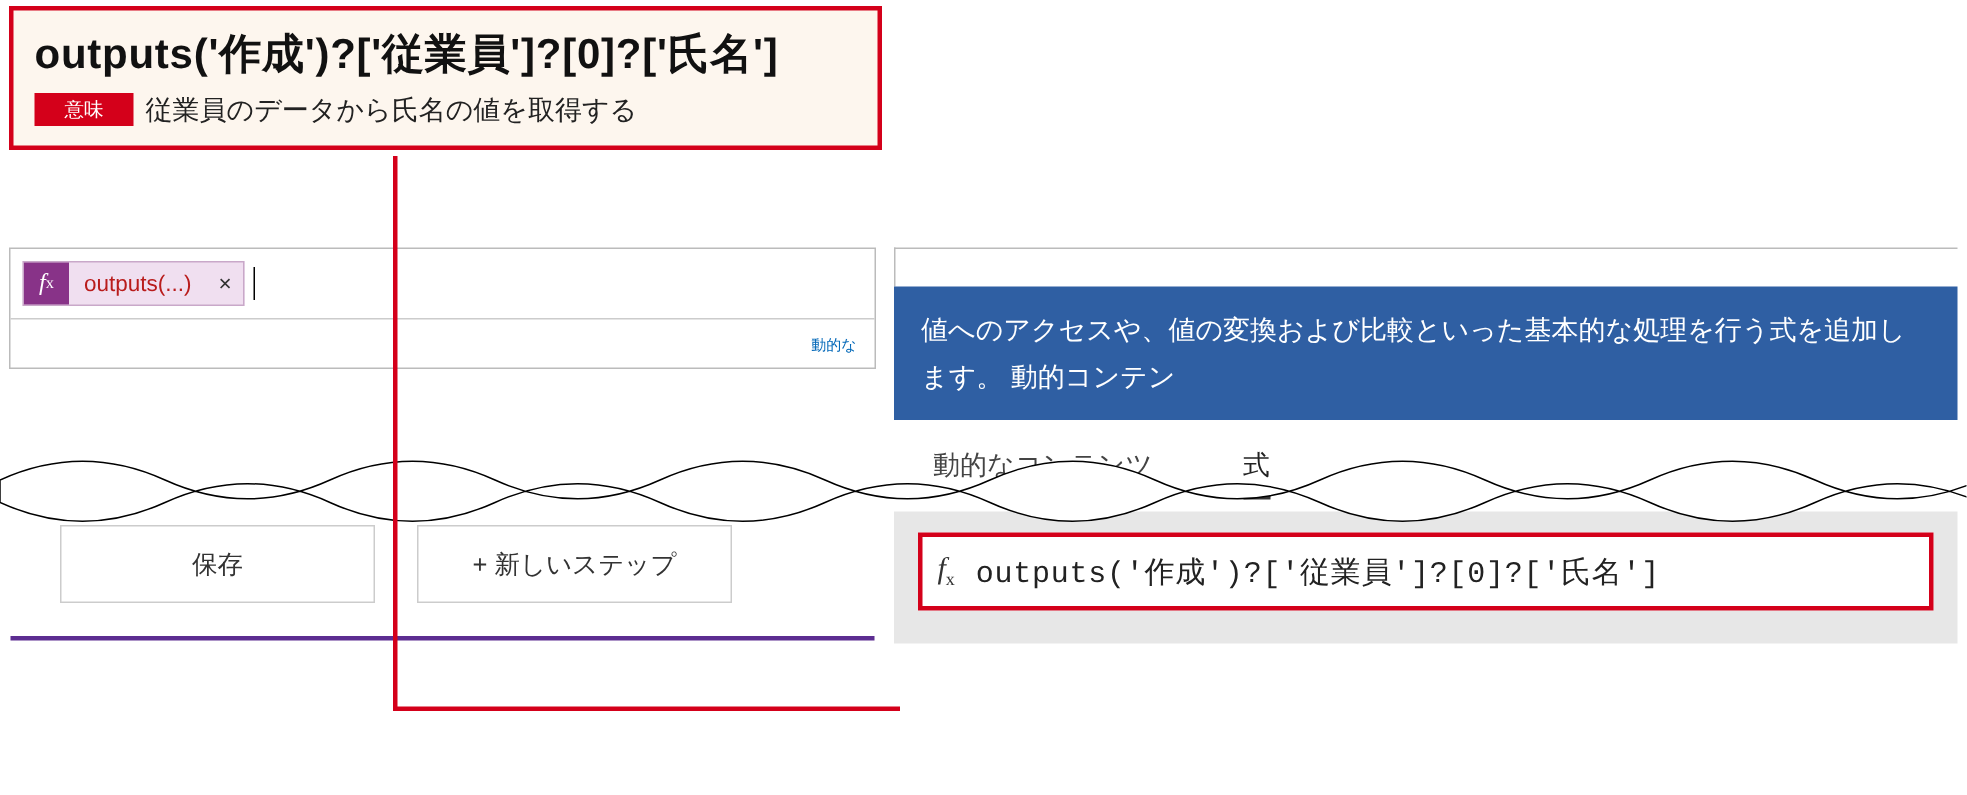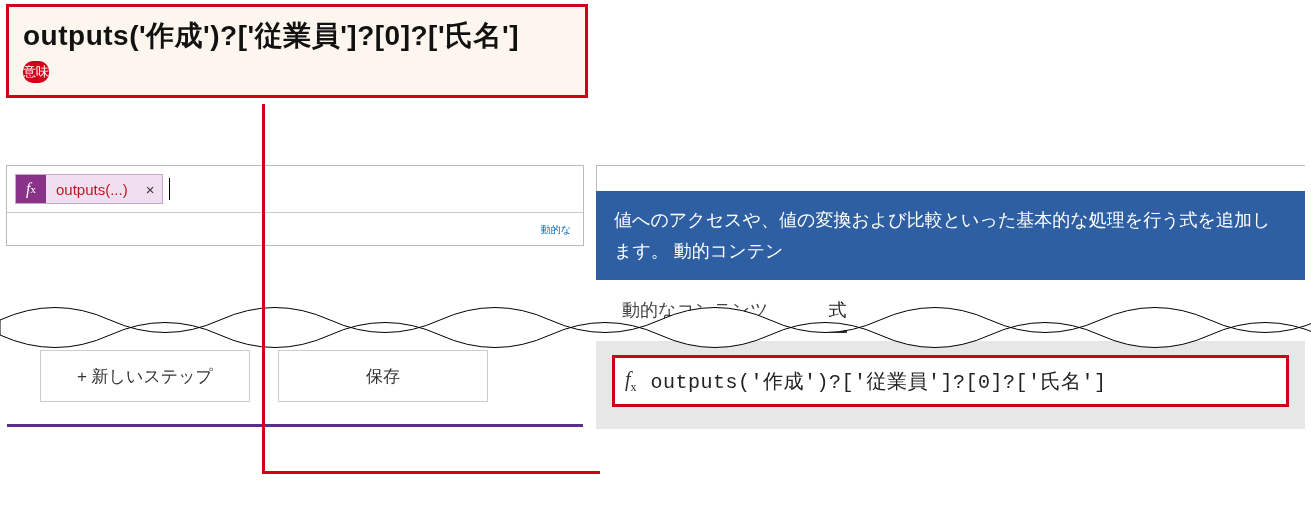--- a/index.html
+++ b/index.html
@@ -32,24 +32,23 @@
     font-size: 18px;
     color: #222;
     display: flex;
     align-items: center;
     gap: 8px;
   }
   .badge-red {
     background: #d4001a;
     color: #fff;
     font-size: 13px;
-    padding: 2px 0;
+    padding: 2px 20px;
     display: inline-block;
     font-weight: 500;
-    border-radius: 10px;
   }
   .panel-left {
     position: absolute;
     top: 165px; left: 6px;
     width: 578px;
     border: 1px solid #bbb;
     background: #fff;
   }
   .expr-inputrow {
     border-bottom: 1px solid #ccc;
@@ -204,20 +203,21 @@
     pointer-events: none;
   }
 </style>
 </head>
 <body>
 
 <div class="callout">
   <div class="callout-expr">outputs('作成')?['従業員']?[0]?['氏名']</div>
   <div class="callout-desc">
     <span class="badge-red">意味</span>
+    <span>従業員のデータから氏名の値を取得する</span>
   </div>
 </div>
 
 <div class="connector-v"></div>
 <div class="connector-h"></div>
 
 <div class="panel-left">
   <div class="expr-inputrow">
     <span class="token">
       <span class="fx">
@@ -227,22 +227,22 @@
       <span class="tlabel">outputs(...)</span>
       <span class="tclose">×</span>
     </span>
     <span class="cursor"></span>
   </div>
   <div class="dyn-link">動的な</div>
   <div class="panel-left-separator"></div>
 </div>
 
 <div class="buttons-row">
+  <div class="btn">保存</div>
   <div class="btn">+ 新しいステップ</div>
-  <div class="btn">保存</div>
 </div>
 
 <div class="panel-right">
   <div class="right-top"></div>
   <div class="help-blue">
     <div class="help-text">値へのアクセスや、値の変換および比較といった基本的な処理を行う式を追加します。 動的コンテン</div>
   </div>
   <div class="tabs-row">
     <div class="tab">動的なコンテンツ</div>
     <div class="tab active">式</div>

